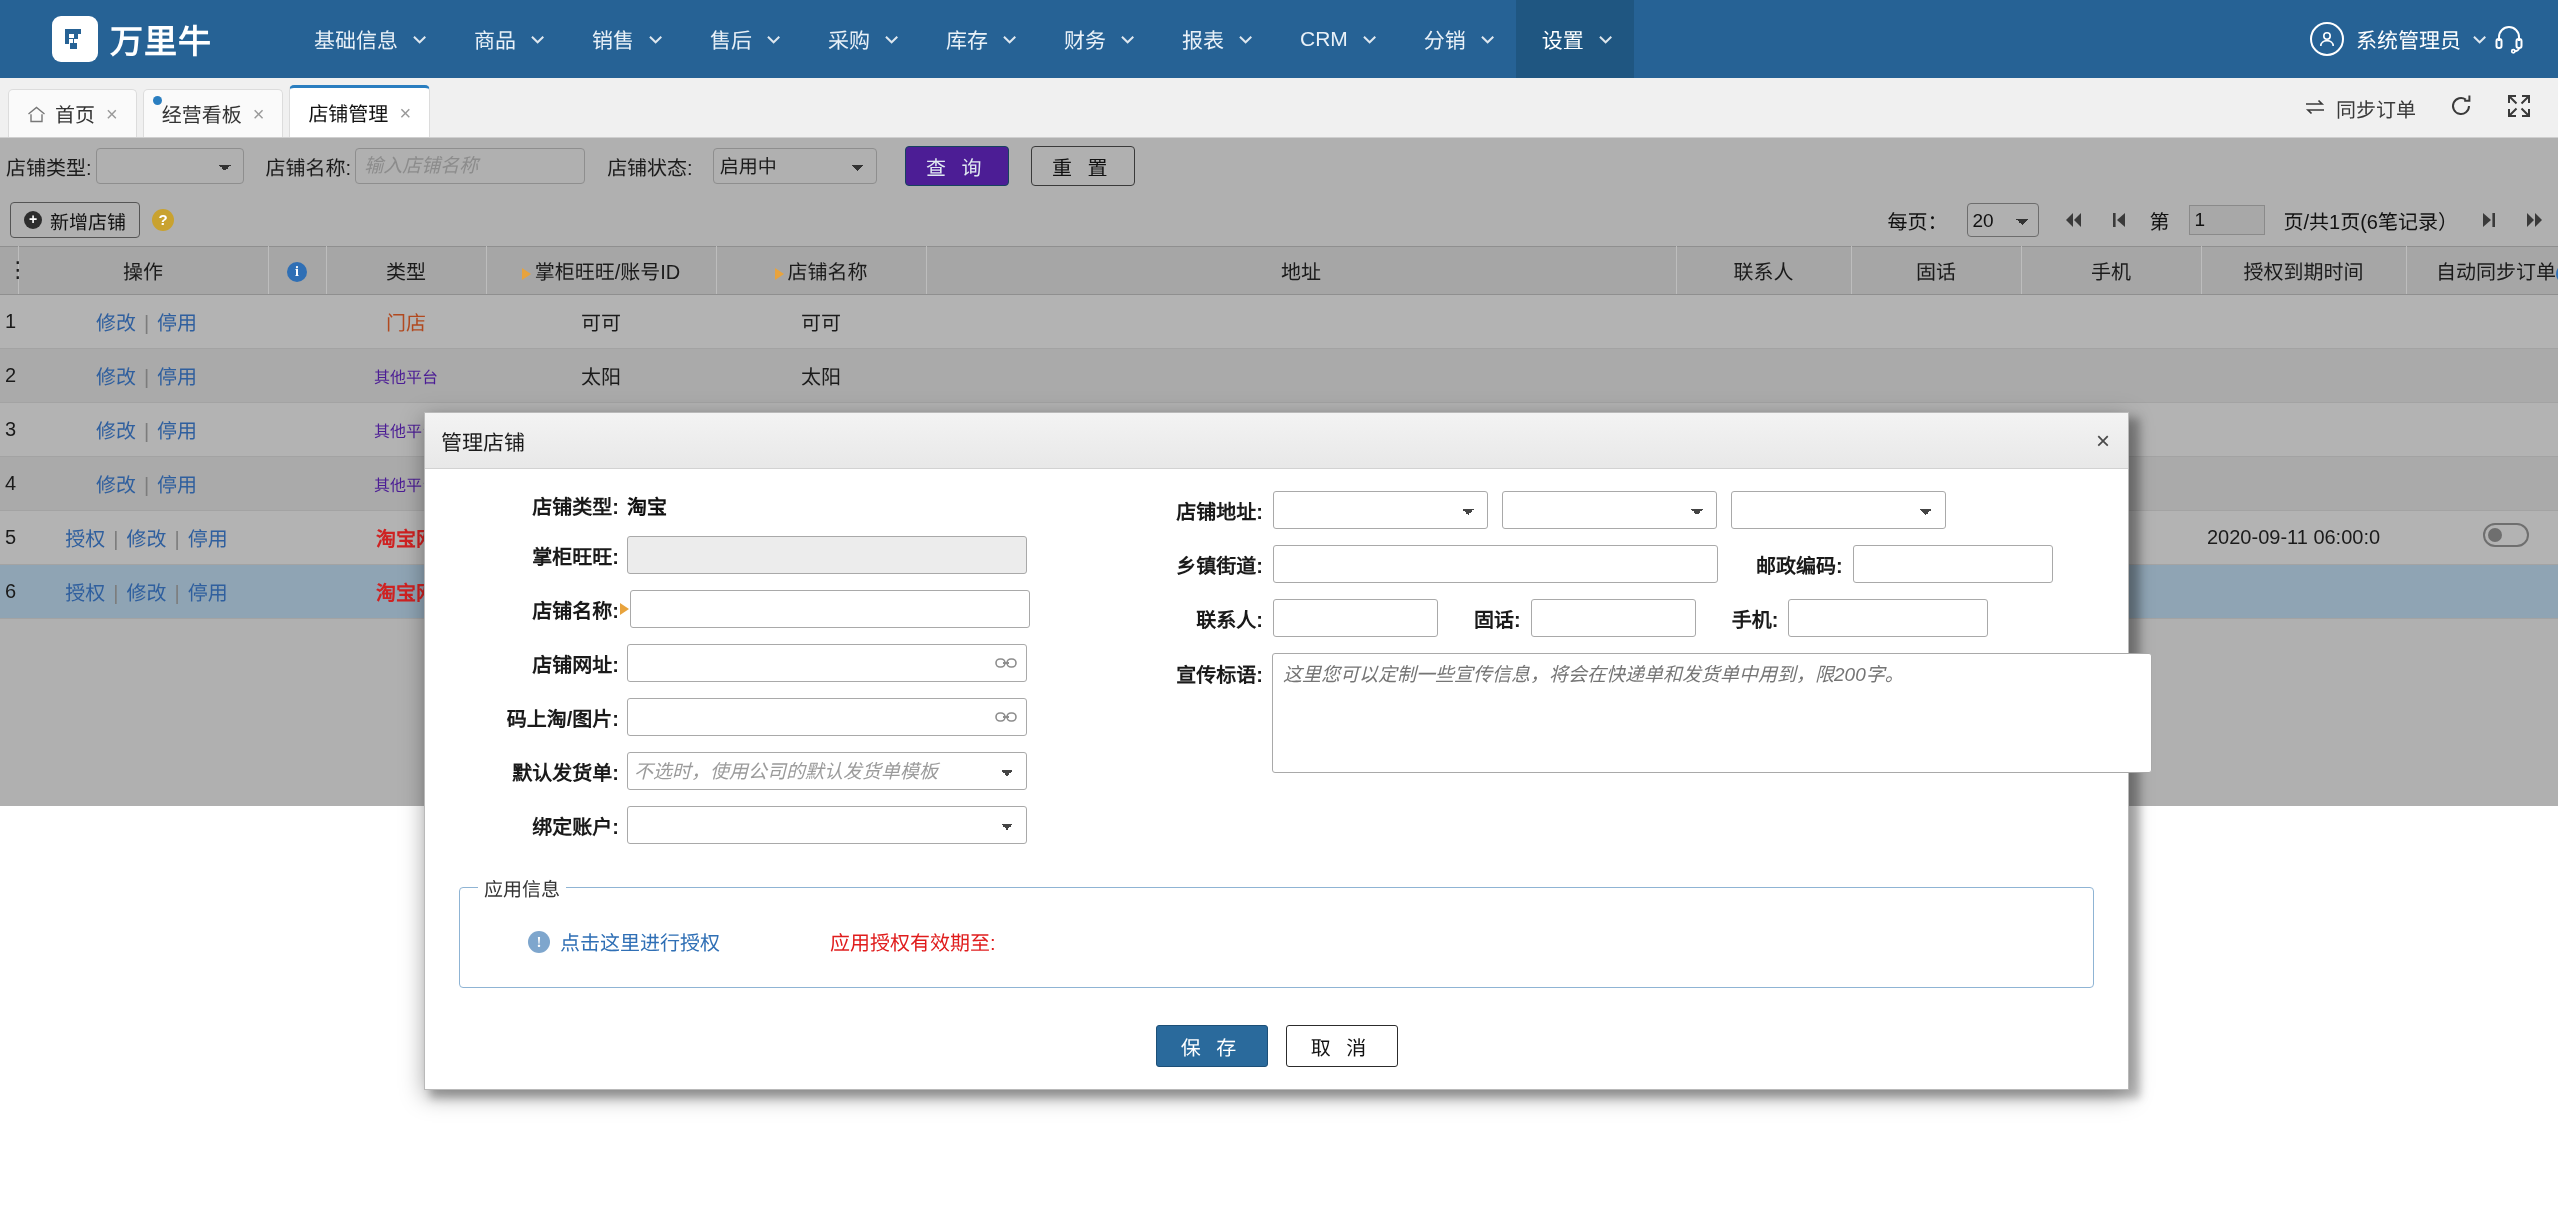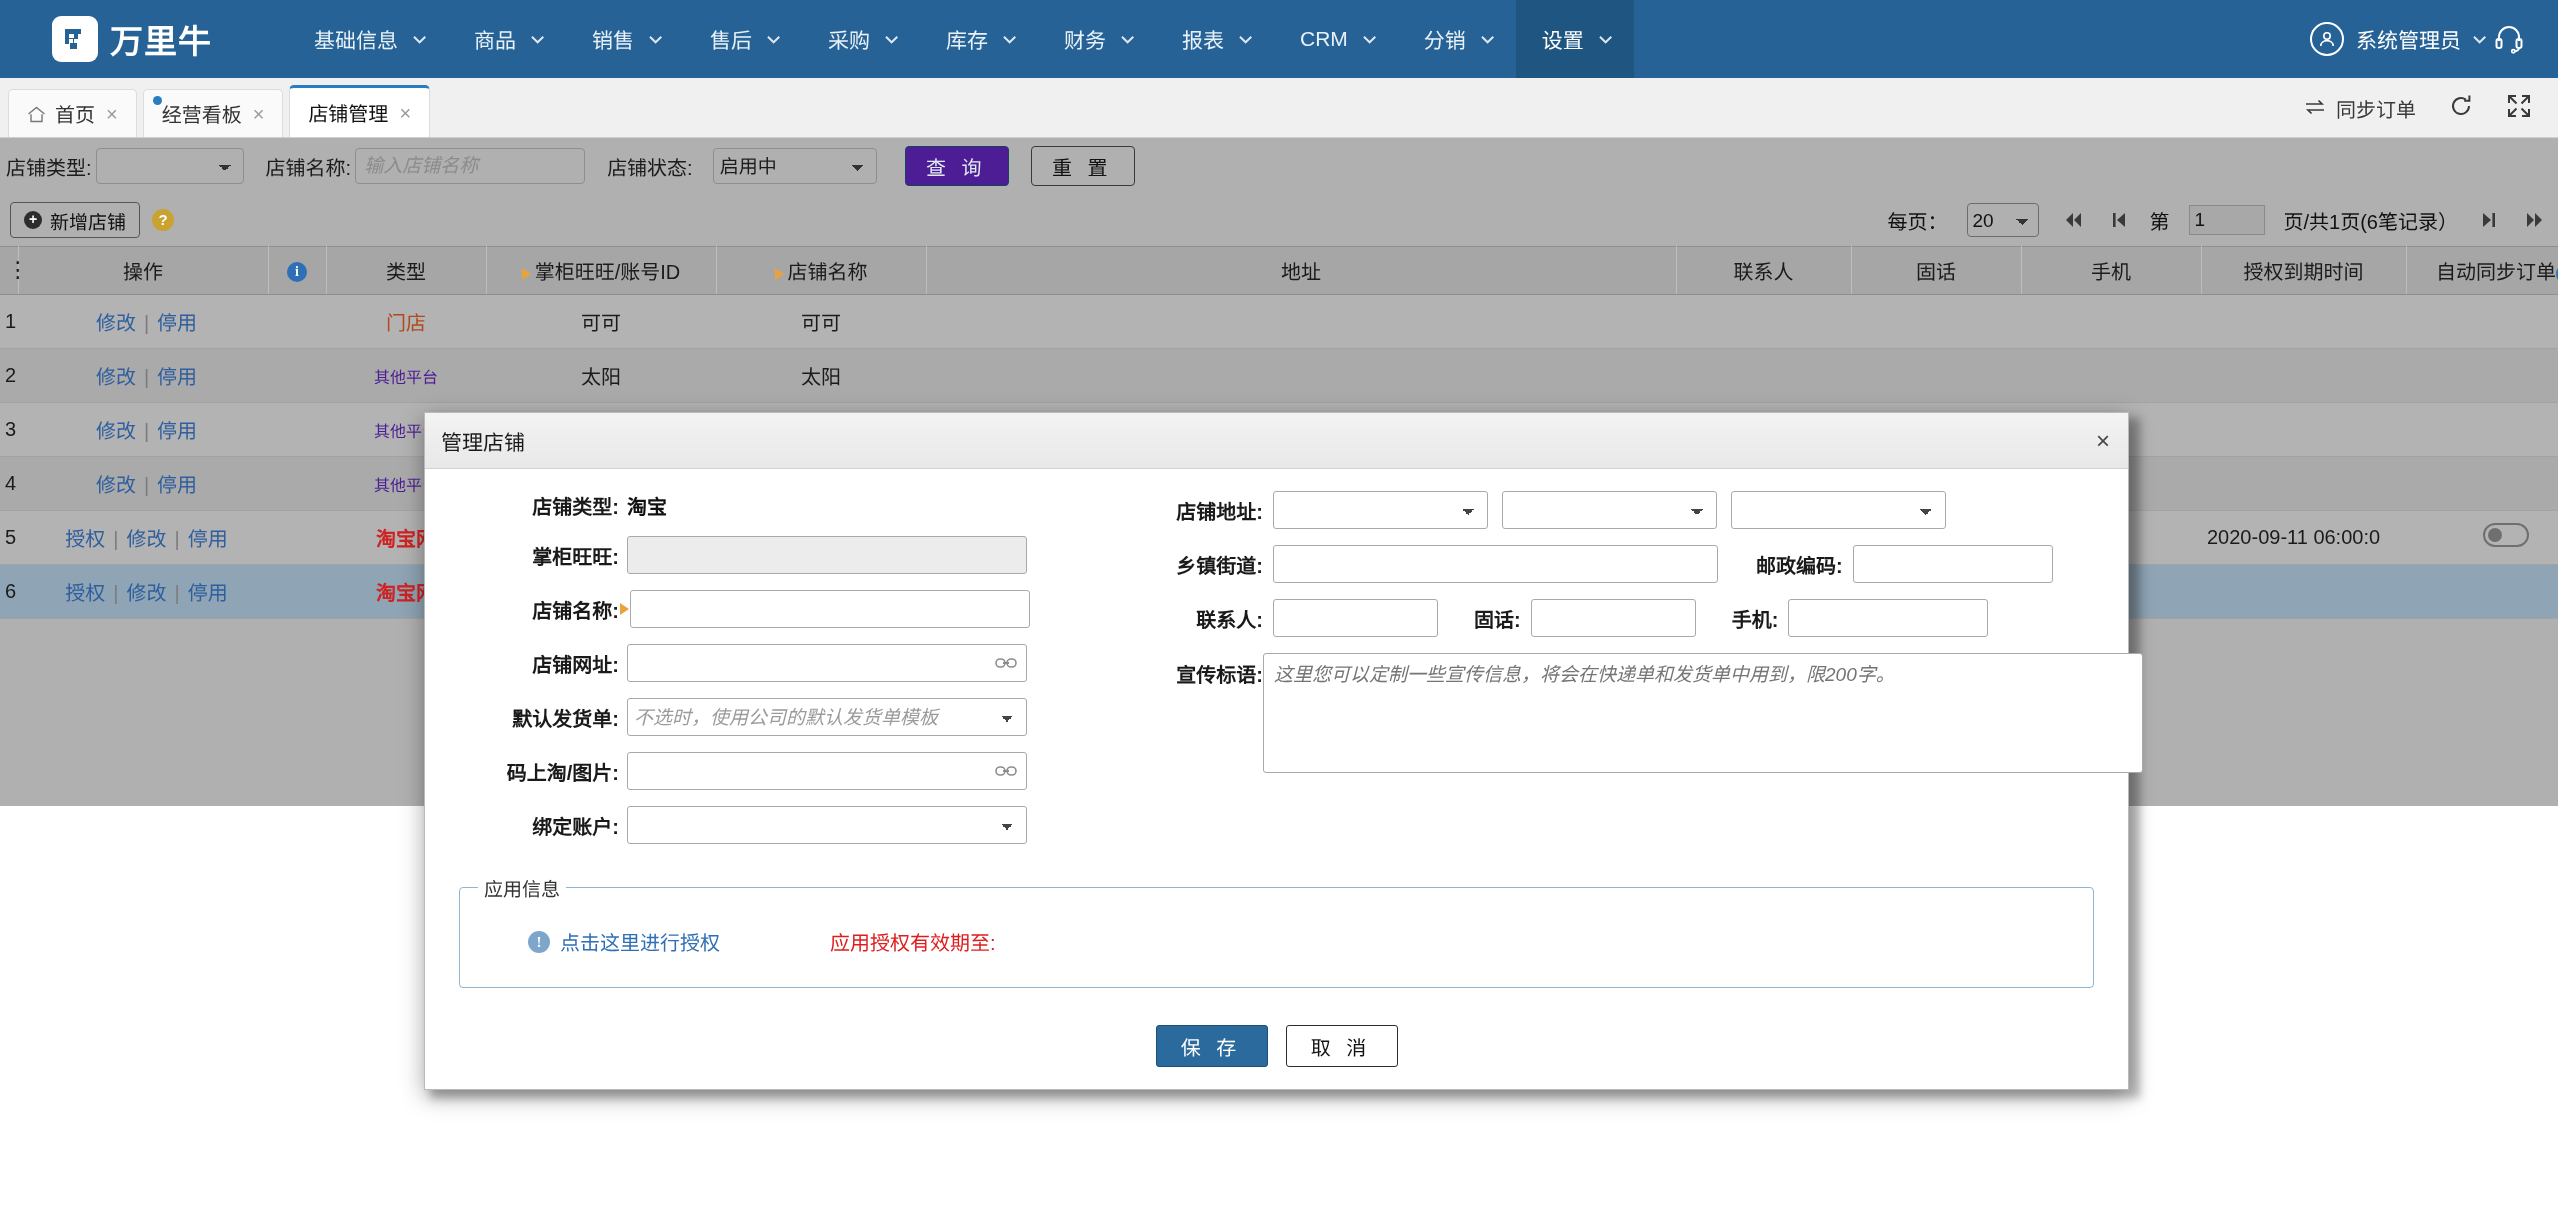--- a/index.html
+++ b/index.html
@@ -775,37 +775,37 @@
             <span class="link-ico">
               <svg width="22" height="14" viewBox="0 0 22 14" aria-hidden="true">
                 <rect x="1" y="3" width="9" height="8" rx="4" fill="none" stroke="#8d8d8d" stroke-width="1.6"></rect>
                 <rect x="12" y="3" width="9" height="8" rx="4" fill="none" stroke="#8d8d8d" stroke-width="1.6"></rect>
                 <rect x="8" y="6" width="6" height="2" fill="#8d8d8d"></rect>
               </svg>
             </span>
           </span>
         </div>
         <div class="frow">
-          <span class="flabel">默认发货单:</span>
-          <select id="defInvoiceSel" class="tselect w-main ph" style="margin-left:8px"><option>不选时，使用公司的默认发货单模板</option></select>
-        </div>
-        <div class="frow">
           <span class="flabel">码上淘/图片:</span>
           <span class="ipt-wrap" style="margin-left:8px">
             <input class="tinput w-main" style="">
             <span class="link-ico">
               <svg width="22" height="14" viewBox="0 0 22 14" aria-hidden="true">
                 <rect x="1" y="3" width="9" height="8" rx="4" fill="none" stroke="#8d8d8d" stroke-width="1.6"></rect>
                 <rect x="12" y="3" width="9" height="8" rx="4" fill="none" stroke="#8d8d8d" stroke-width="1.6"></rect>
                 <rect x="8" y="6" width="6" height="2" fill="#8d8d8d"></rect>
               </svg>
             </span>
           </span>
         </div>
         <div class="frow">
+          <span class="flabel">默认发货单:</span>
+          <select id="defInvoiceSel" class="tselect w-main ph" style="margin-left:8px"><option>不选时，使用公司的默认发货单模板</option></select>
+        </div>
+        <div class="frow">
           <span class="flabel">绑定账户:</span>
           <select class="tselect w-main" style="margin-left:8px"></select>
         </div>
       </div>
 
       <div class="col-right">
         <div class="frow">
           <span class="flabel">店铺地址:</span>
           <select class="tselect addr-sel" style="margin-left:10px;width:215px"></select>
           <select class="tselect addr-sel" style="width:215px"></select>
@@ -820,21 +820,21 @@
         <div class="frow">
           <span class="flabel">联系人:</span>
           <input class="tinput" style="margin-left: 10px; width: 165px;">
           <span class="flabel" style="width:auto;margin-left:36px">固话:</span>
           <input class="tinput" style="margin-left: 10px; width: 165px;">
           <span class="flabel" style="width:auto;margin-left:36px">手机:</span>
           <input class="tinput" style="margin-left: 10px; width: 200px;">
         </div>
         <div class="frow" style="align-items:flex-start">
           <span class="flabel" style="padding-top:6px">宣传标语:</span>
-          <textarea class="ta-slogan" style="margin-left: 0;" placeholder="这里您可以定制一些宣传信息，将会在快递单和发货单中用到，限200字。"></textarea>
+          <textarea class="ta-slogan" style="margin-left: 9px;" placeholder="这里您可以定制一些宣传信息，将会在快递单和发货单中用到，限200字。"></textarea>
         </div>
       </div>
 
     </div>
 
     <fieldset class="appinfo">
       <legend>应用信息</legend>
       <div class="appinfo-row">
         <span class="auth-link">
           <span class="exclaim">!</span>

